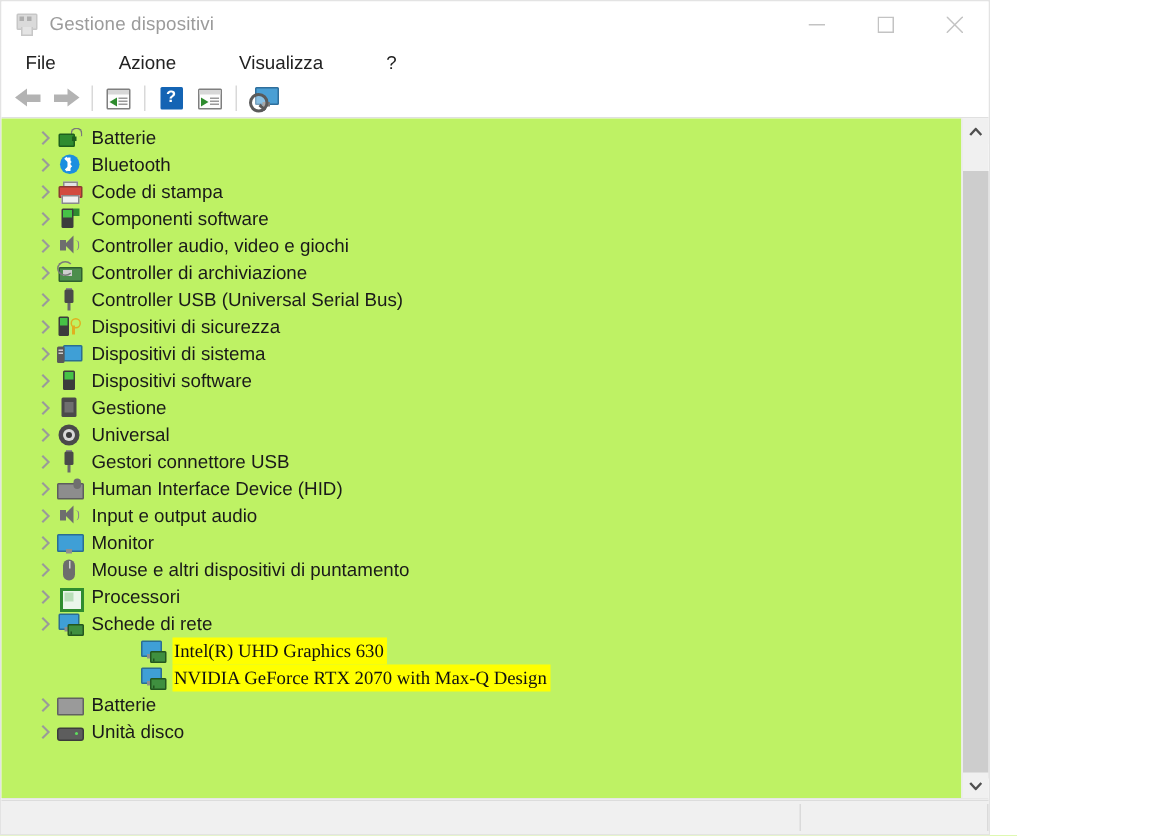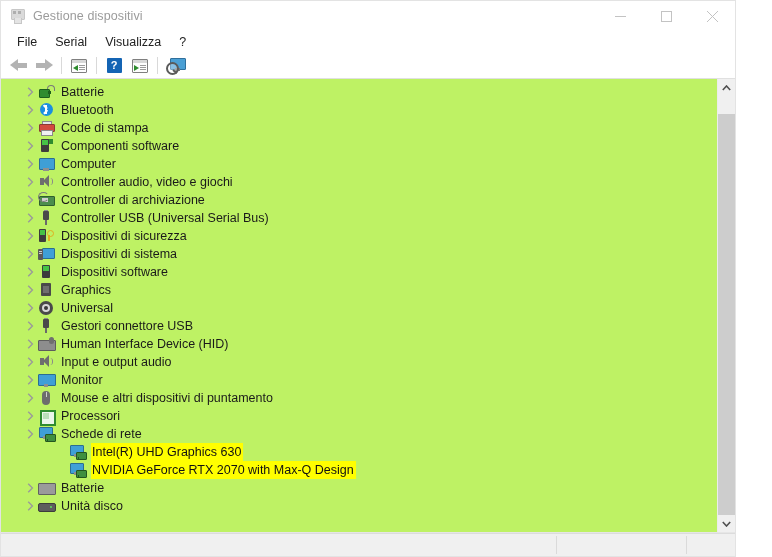--- a/index.html
+++ b/index.html
@@ -4,21 +4,21 @@
 <style>
   html,body{margin:0;padding:0;}
   body{
     width:772px;height:557px;
     background:#ffffff;
     font-family:"Liberation Sans", sans-serif;
     overflow:hidden;
     -webkit-font-smoothing:antialiased;
   }
   .window{
-    position:relative;width:736px;height:557px;
+    position:relative;width:660px;height:557px;
     background:#ffffff;
     display:flex;flex-direction:column;
     box-sizing:border-box;
     border:1px solid #e3e3e3;
   }
 
   
   .titlebar{
     height:30px;min-height:30px;
     background:#ffffff;
@@ -55,20 +55,21 @@
     color:#c3c3c3;
   }
   .win-btn svg{display:block;}
 
   
   .menubar{
     height:22px;min-height:22px;
     display:flex;align-items:center;
     background:#ffffff;
     padding-left:7px;
+    gap:24px;
   }
   .menu-item{
     font-size:12.5px;color:#222;
     padding:2px 9px 3px 9px;
     white-space:nowrap;cursor:default;
   }
 
   
   .toolbar{
     height:25px;min-height:25px;
@@ -159,21 +160,21 @@
   .chev svg{display:block;}
   .row-icon{
     width:16px;height:16px;margin-right:6px;flex:none;position:relative;
   }
   .row-label{
     font-size:12.5px;color:#1a1a1a;line-height:16px;
     padding:1px 2px 1px 1px;
   }
   .row.child .row-label.hl{background:#ffff00;color:#111;}
   .indent0{padding-left:22px;}
-  .indent1{padding-left:68px;}
+  .indent1{padding-left:92px;font-family:Liberation Serif, serif;}
 
   
   .i-battery .b1{position:absolute;left:1px;top:5px;width:9px;height:7px;background:#2f8c2f;border:1px solid #1d5f1d;border-radius:1px;}
   .i-battery .b2{position:absolute;left:10px;top:7px;width:3px;height:3px;background:#1d5f1d;}
   .i-battery .b3{position:absolute;left:9px;top:1px;width:6px;height:5px;border:1.5px solid #7a7a7a;border-bottom:none;border-radius:4px 4px 0 0;}
 
   .i-bt .circ{position:absolute;left:2px;top:1px;width:13px;height:13px;border-radius:50%;background:#1b8fe0;}
   .i-bt .mark{position:absolute;left:7px;top:3px;width:1.5px;height:9px;background:#fff;}
   .i-bt .m2{position:absolute;left:5px;top:4px;width:5px;height:1.5px;background:#fff;transform:rotate(45deg);}
   .i-bt .m3{position:absolute;left:5px;top:9px;width:5px;height:1.5px;background:#fff;transform:rotate(-45deg);}
@@ -296,21 +297,21 @@
         <svg width="11" height="11" viewBox="0 0 11 11">
             <line x1="0" y1="0" x2="11" y2="11" stroke="#c3c3c3" stroke-width="1"></line>
             <line x1="11" y1="0" x2="0" y2="11" stroke="#c3c3c3" stroke-width="1"></line>
           </svg>
       </div>
     </div>
   </div>
 
   <div class="menubar">
     <div class="menu-item">File</div>
-    <div class="menu-item">Serial</div>
+    <div class="menu-item">Azione</div>
     <div class="menu-item">Visualizza</div>
     <div class="menu-item">?</div>
   </div>
 
   <div class="toolbar">
     <div class="tb-btn">
       <div class="arrow-shape arrow-left">
         <div class="head"></div>
           <div class="tail"></div>
       </div>
@@ -415,32 +416,20 @@
             <div class="scr"></div>
           </div>
           <span class="row-label">Componenti software</span>
         </div>
         <div class="row indent0">
           <div class="chev">
             <svg width="7" height="10" viewBox="0 0 7 10">
               <path d="M1.2 0.8 L5.4 5 L1.2 9.2" fill="none" stroke="#9a9a9a" stroke-width="1.4"></path>
             </svg>
           </div>
-          <div class="row-icon i-computer">
-            <div class="scr"></div>
-            <div class="base"></div>
-          </div>
-          <span class="row-label">Computer</span>
-        </div>
-        <div class="row indent0">
-          <div class="chev">
-            <svg width="7" height="10" viewBox="0 0 7 10">
-              <path d="M1.2 0.8 L5.4 5 L1.2 9.2" fill="none" stroke="#9a9a9a" stroke-width="1.4"></path>
-            </svg>
-          </div>
           <div class="row-icon i-audio">
             <div class="spk"></div>
             <div class="cone"></div>
             <div class="w1"></div>
           </div>
           <span class="row-label">Controller audio, video e giochi</span>
         </div>
         <div class="row indent0">
           <div class="chev">
             <svg width="7" height="10" viewBox="0 0 7 10">
@@ -510,21 +499,21 @@
         <div class="row indent0">
           <div class="chev">
             <svg width="7" height="10" viewBox="0 0 7 10">
               <path d="M1.2 0.8 L5.4 5 L1.2 9.2" fill="none" stroke="#9a9a9a" stroke-width="1.4"></path>
             </svg>
           </div>
           <div class="row-icon i-fw">
             <div class="body"></div>
             <div class="inner"></div>
           </div>
-          <span class="row-label">Graphics</span>
+          <span class="row-label">Gestione</span>
         </div>
         <div class="row indent0">
           <div class="chev">
             <svg width="7" height="10" viewBox="0 0 7 10">
               <path d="M1.2 0.8 L5.4 5 L1.2 9.2" fill="none" stroke="#9a9a9a" stroke-width="1.4"></path>
             </svg>
           </div>
           <div class="row-icon i-cam">
             <div class="o"></div>
             <div class="i2"></div>

